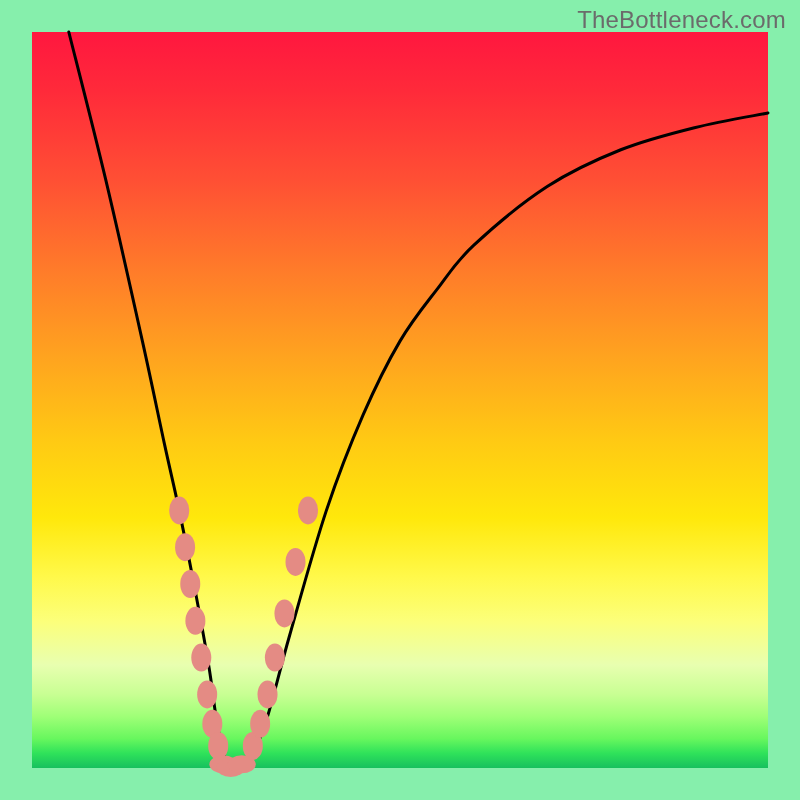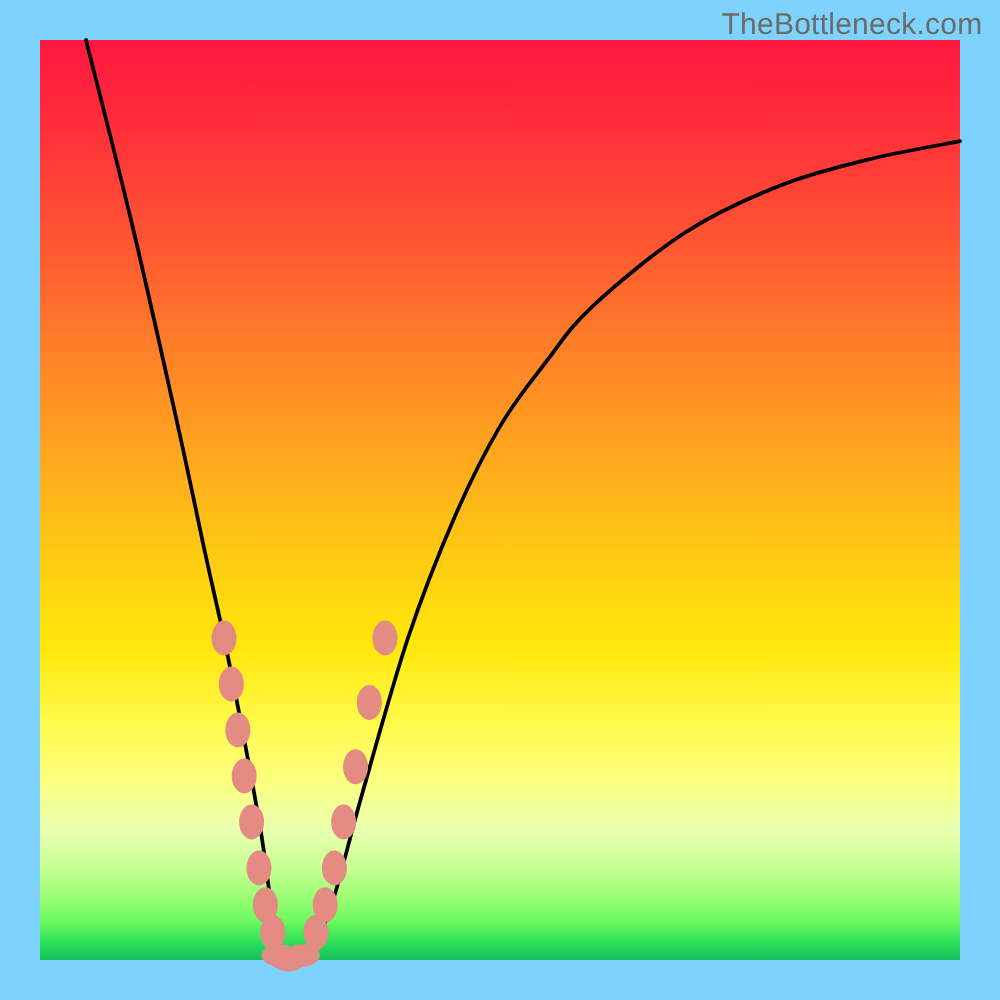--- a/index.html
+++ b/index.html
@@ -8,21 +8,21 @@
     width: 800px;
     height: 800px;
     background: #000;
     overflow: hidden;
     font-family: Arial, Helvetica, sans-serif;
   }
   .frame {
     position: absolute;
     width: 800px;
     height: 800px;
-    background: #7dd3fc;
+    background: #86efac;
   }
   .plot-area {
     position: absolute;
     left: 32px;
     top: 32px;
     width: 736px;
     height: 736px;
     
     background: linear-gradient(to bottom,
       #ff173f 0%,

